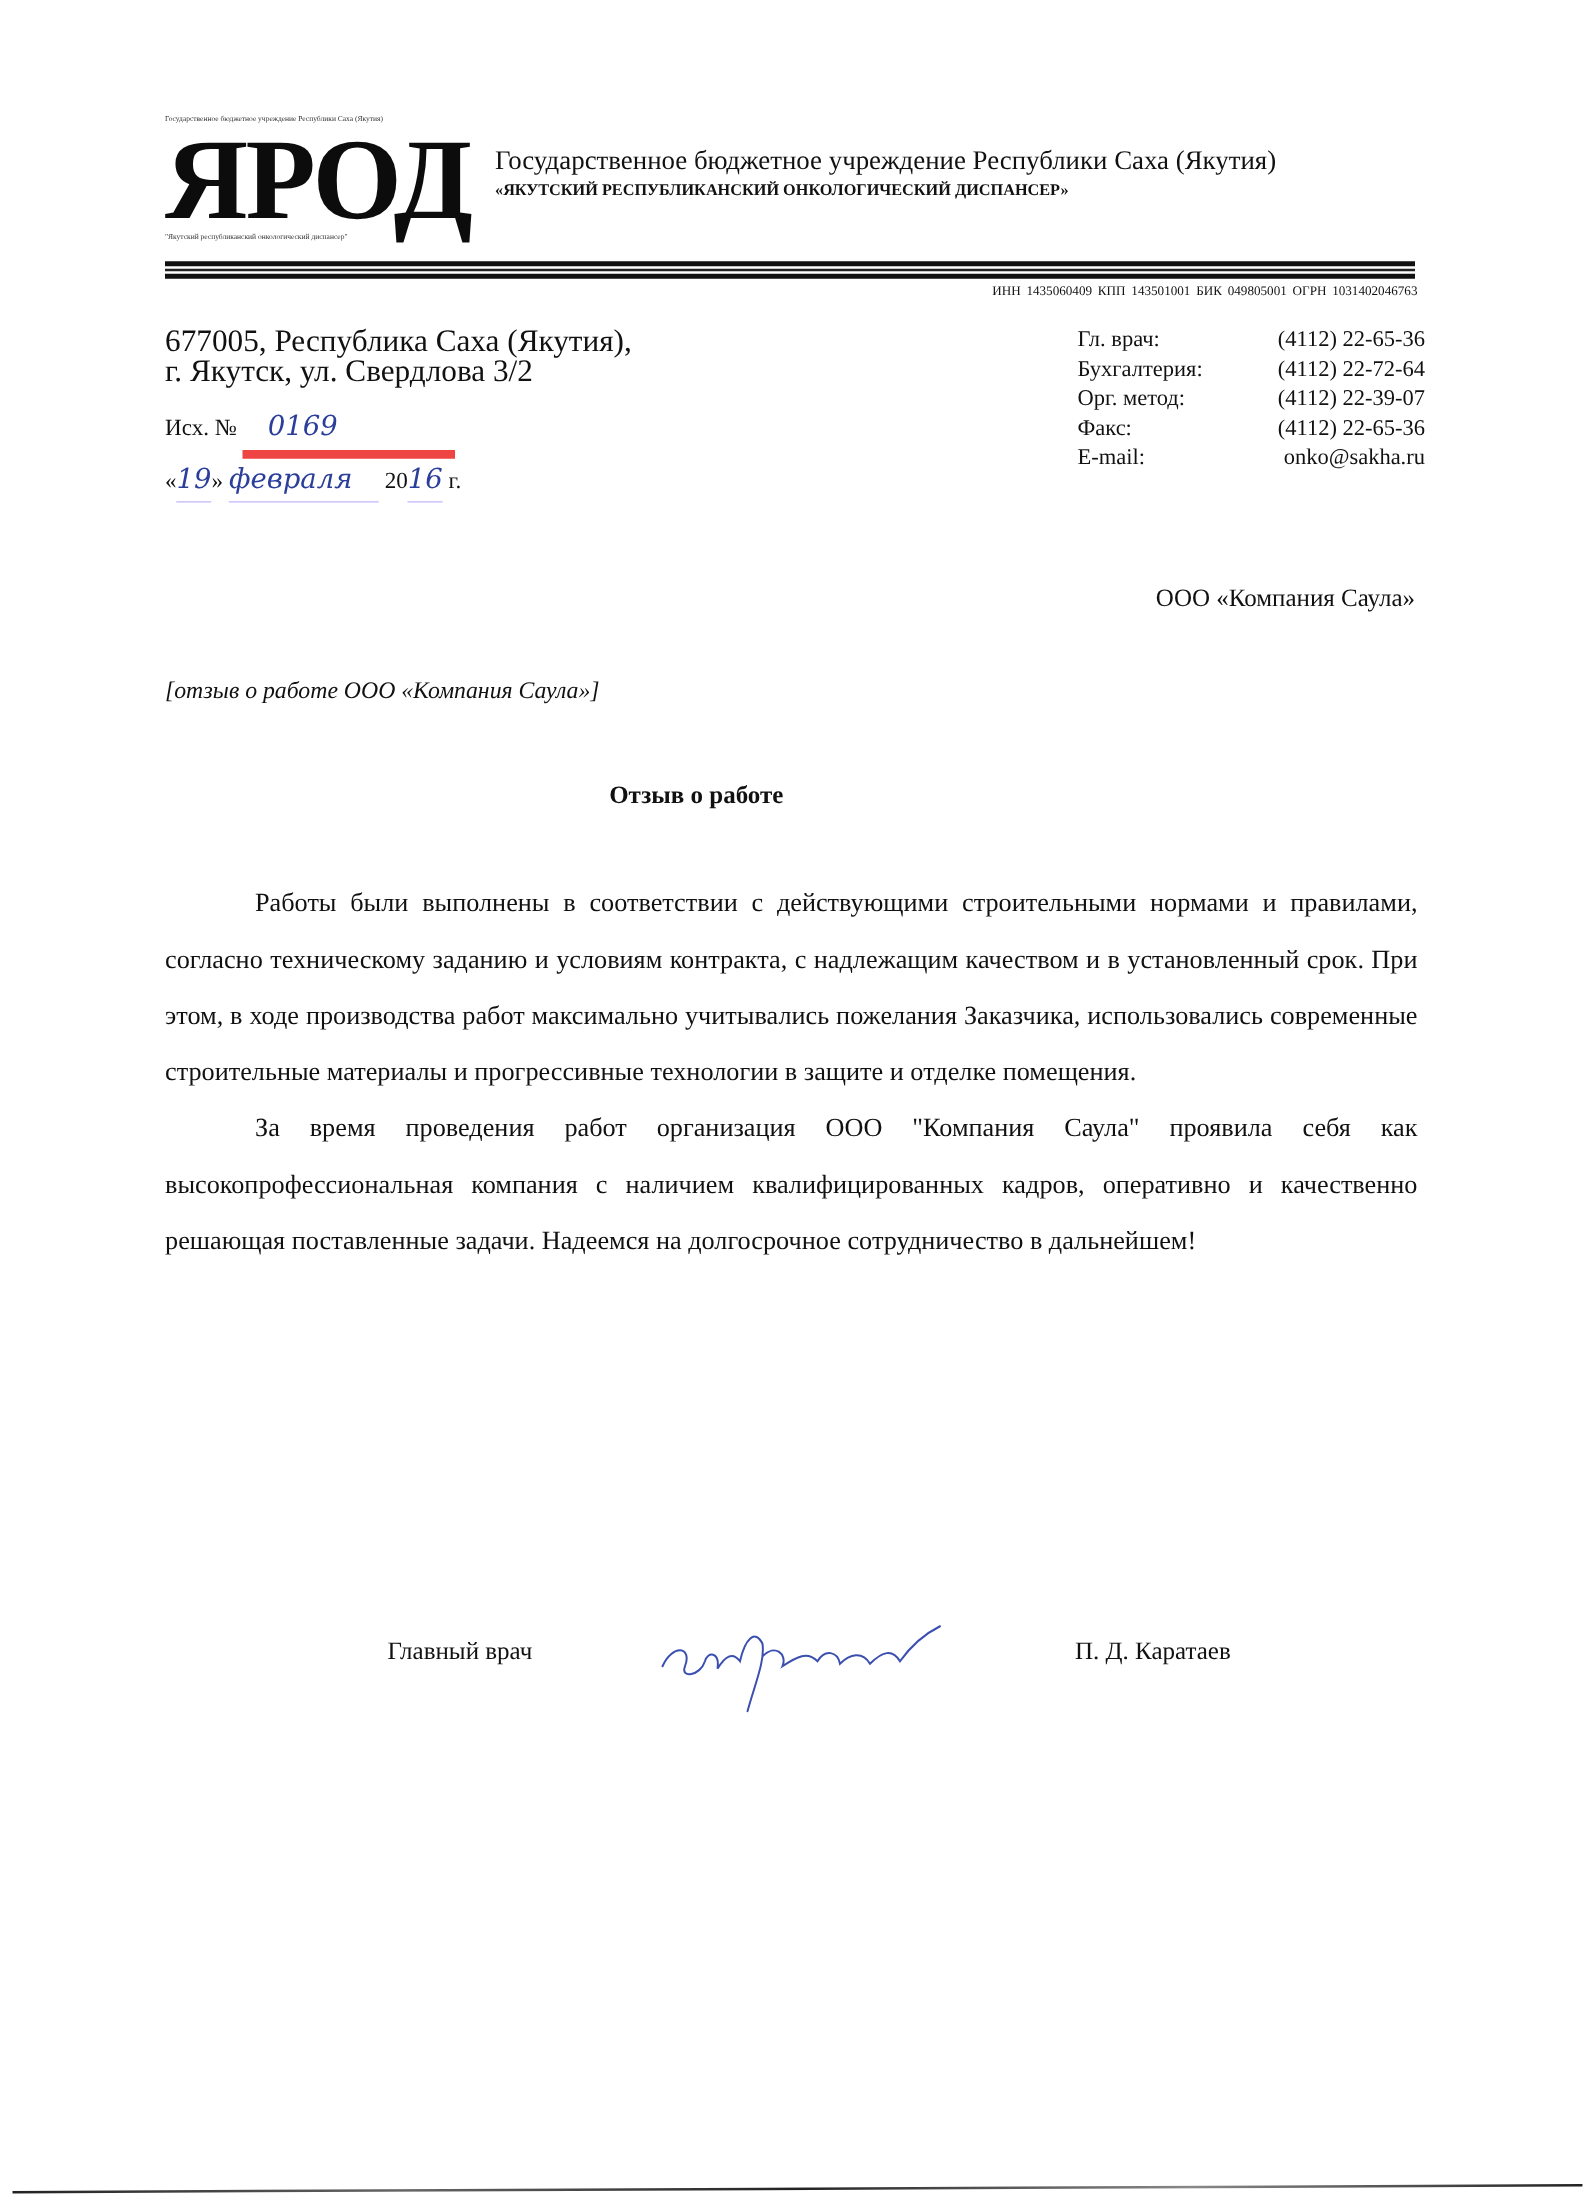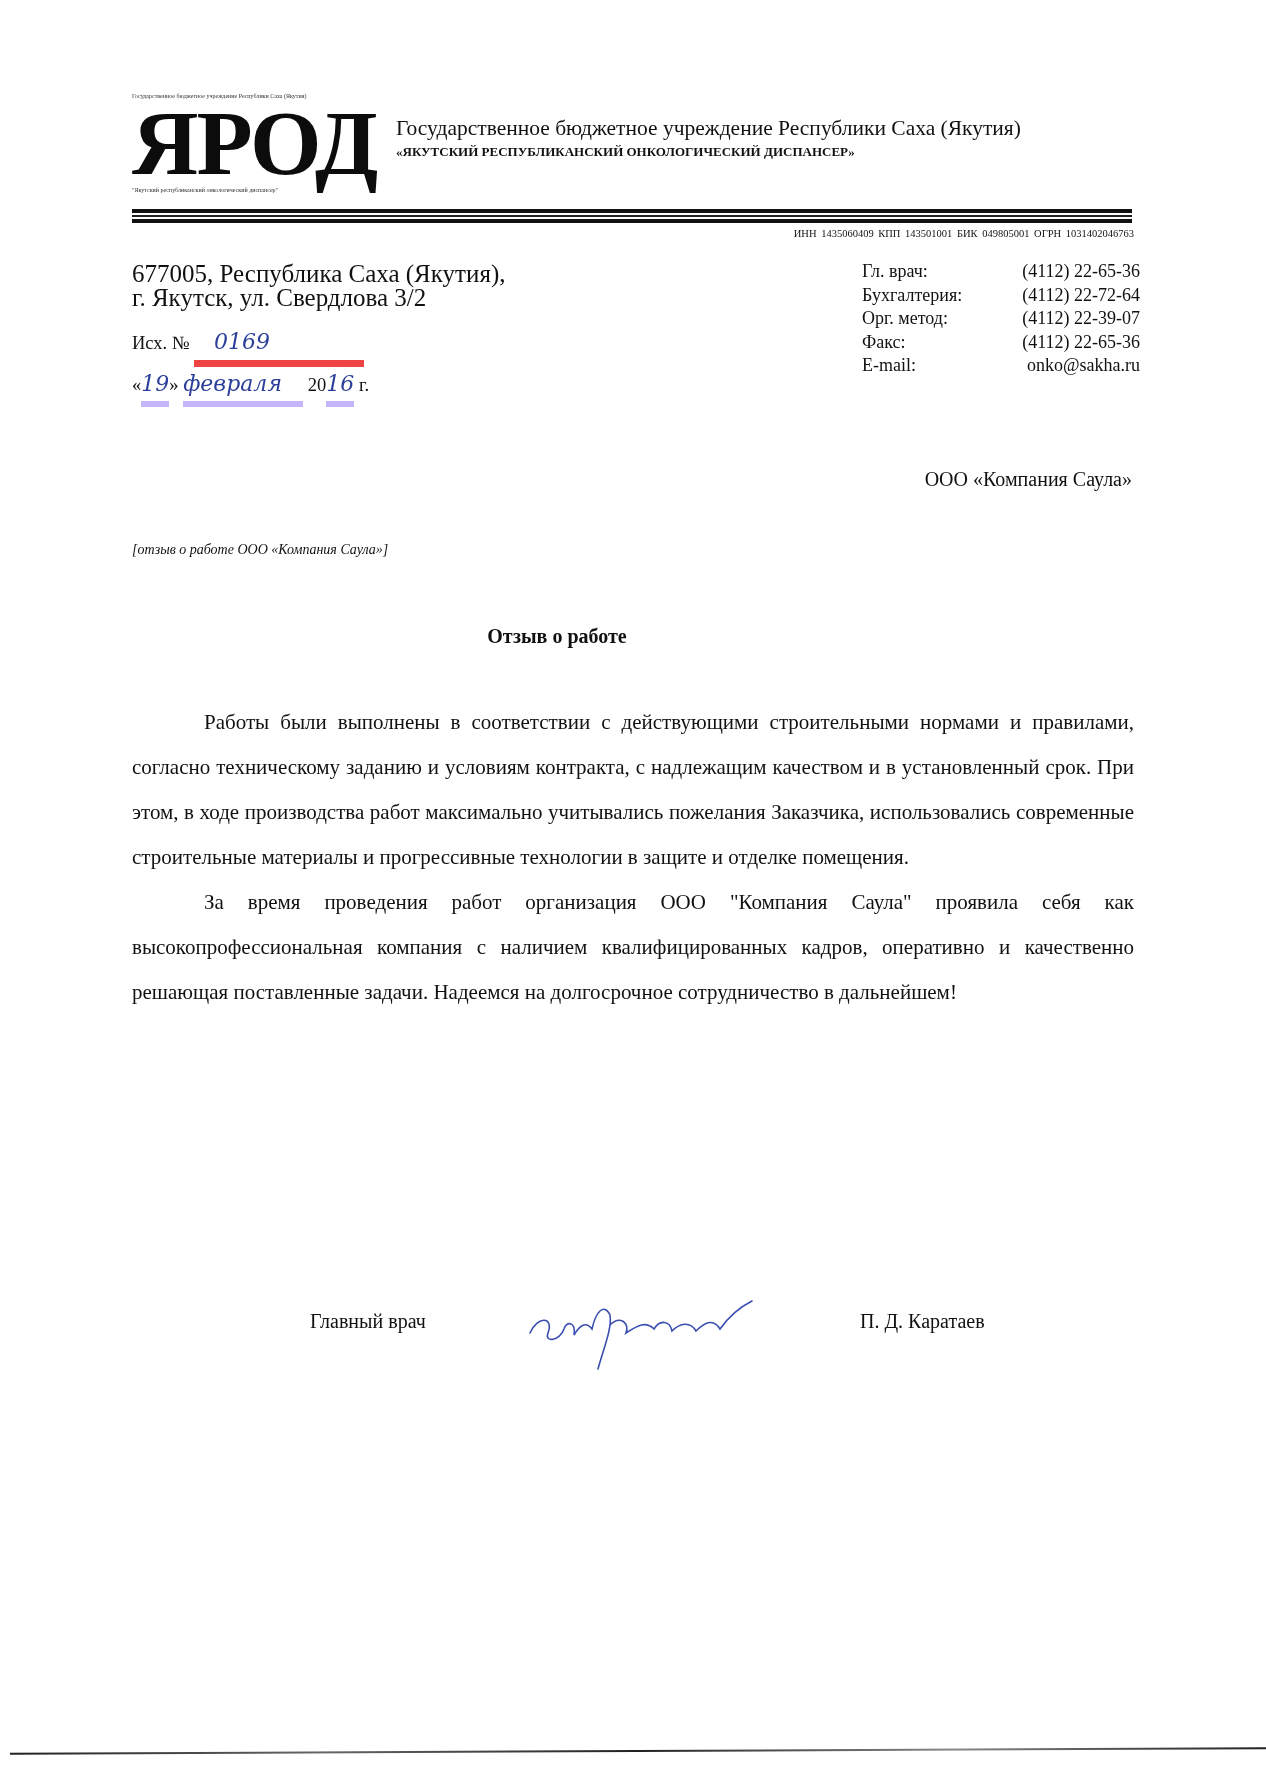--- a/index.html
+++ b/index.html
@@ -23,30 +23,30 @@
   .rule-1 { top: 209px; height: 4px; background: #111; }
   .rule-2 { top: 215px; height: 2px; background: #222; }
   .rule-3 { top: 219px; height: 4px; background: #111; }
 
   .requisites { right: 132px; top: 228px; font-size: 10.5px; white-space: nowrap; word-spacing: 2px; }
 
   .address { left: 132px; top: 262px; font-size: 25px; line-height: 24px; }
   .outgoing { left: 132px; top: 325px; font-size: 18.5px; line-height: 34px; }
   .hand { font-family: "DejaVu Serif", serif; font-style: italic; color: #2b3f9a; font-size: 22px; }
   .underline-field { display: inline-block; border-bottom: 7px solid #ef4444; min-width: 150px; text-align: left; padding-left: 20px; }
-  .date-field { display: inline-block; border-bottom: 6px solid #c4b5fd; }
+  .date-field { display: inline-block; border-bottom: 1px solid #c4b5fd; }
 
   .contacts { left: 862px; top: 260px; font-size: 18px; line-height: 23.5px; }
   .contacts table { border-collapse: collapse; }
   .contacts td { padding: 0; white-space: nowrap; }
   .contacts td.lbl { width: 130px; }
   .contacts td.val { text-align: right; width: 148px; }
 
   .recipient { right: 134px; top: 468px; font-size: 20px; margin-left: 36px; }
-  .subject { left: 132px; top: 542px; font-size: 14px; font-style: italic; }
+  .subject { left: 132px; top: 542px; font-size: 19px; font-style: italic; }
   .title { left: 0; width: 1114px; top: 625px; text-align: center; font-weight: bold; font-size: 20px; }
 
   .body { left: 132px; top: 700px; width: 1002px; font-size: 21px; line-height: 45px; text-align: justify; }
   .body p { margin: 0; text-indent: 72px; }
 
   .signature { top: 1310px; font-size: 20px; }
   .sig-role { left: 310px; }
   .sig-name { left: 860px; }
   .sig-scribble { left: 520px; top: 1285px; width: 260px; height: 90px; }
 

